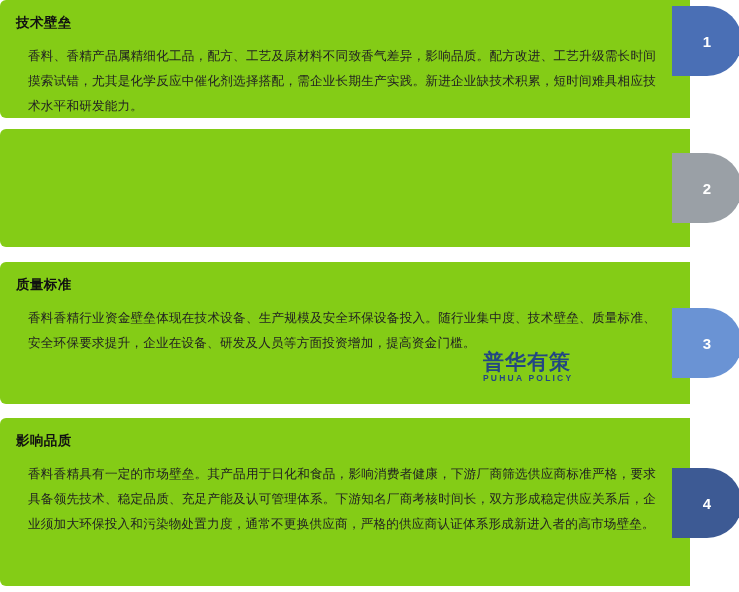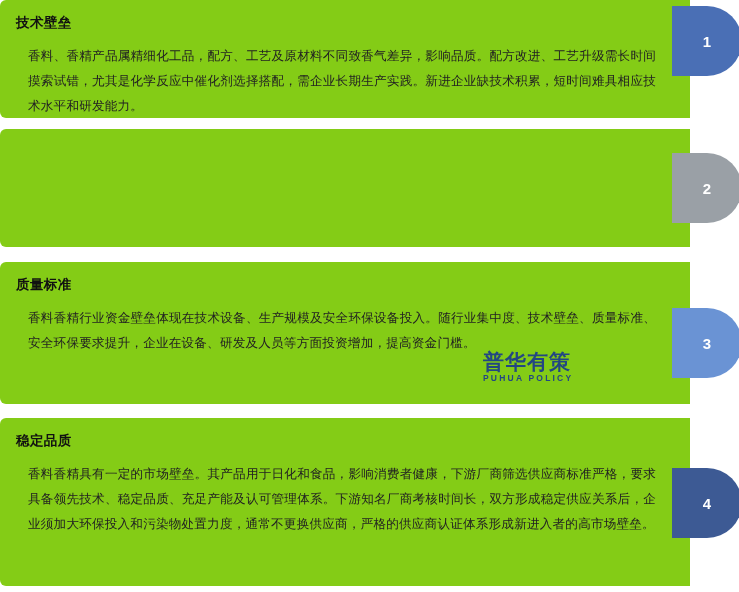--- a/index.html
+++ b/index.html
@@ -122,21 +122,21 @@
       <div class="panel-title">质量标准</div>
       <div class="panel-body">香料香精行业资金壁垒体现在技术设备、生产规模及安全环保设备投入。随行业集中度、技术壁垒、质量标准、安全环保要求提升，企业在设备、研发及人员等方面投资增加，提高资金门槛。</div>
     </div>
     <div class="badge flat-left" style="left:672px;top:308px;width:70px;height:70px;background:#6a93d4;">
       <span>3</span>
     </div>
   </div>
 
   <div class="row" style="top:0px;">
     <div class="panel" style="top:418px;width:690px;height:168px;">
-      <div class="panel-title">稳定品质</div>
+      <div class="panel-title">影响品质</div>
       <div class="panel-body">香料香精具有一定的市场壁垒。其产品用于日化和食品，影响消费者健康，下游厂商筛选供应商标准严格，要求具备领先技术、稳定品质、充足产能及认可管理体系。下游知名厂商考核时间长，双方形成稳定供应关系后，企业须加大环保投入和污染物处置力度，通常不更换供应商，严格的供应商认证体系形成新进入者的高市场壁垒。</div>
     </div>
     <div class="badge flat-left" style="left:672px;top:468px;width:70px;height:70px;background:#3d5a94;">
       <span>4</span>
     </div>
   </div>
 
   <div class="watermark">
     <div class="wm-main">普华有策</div>
     <div class="wm-sub">PUHUA POLICY</div>

